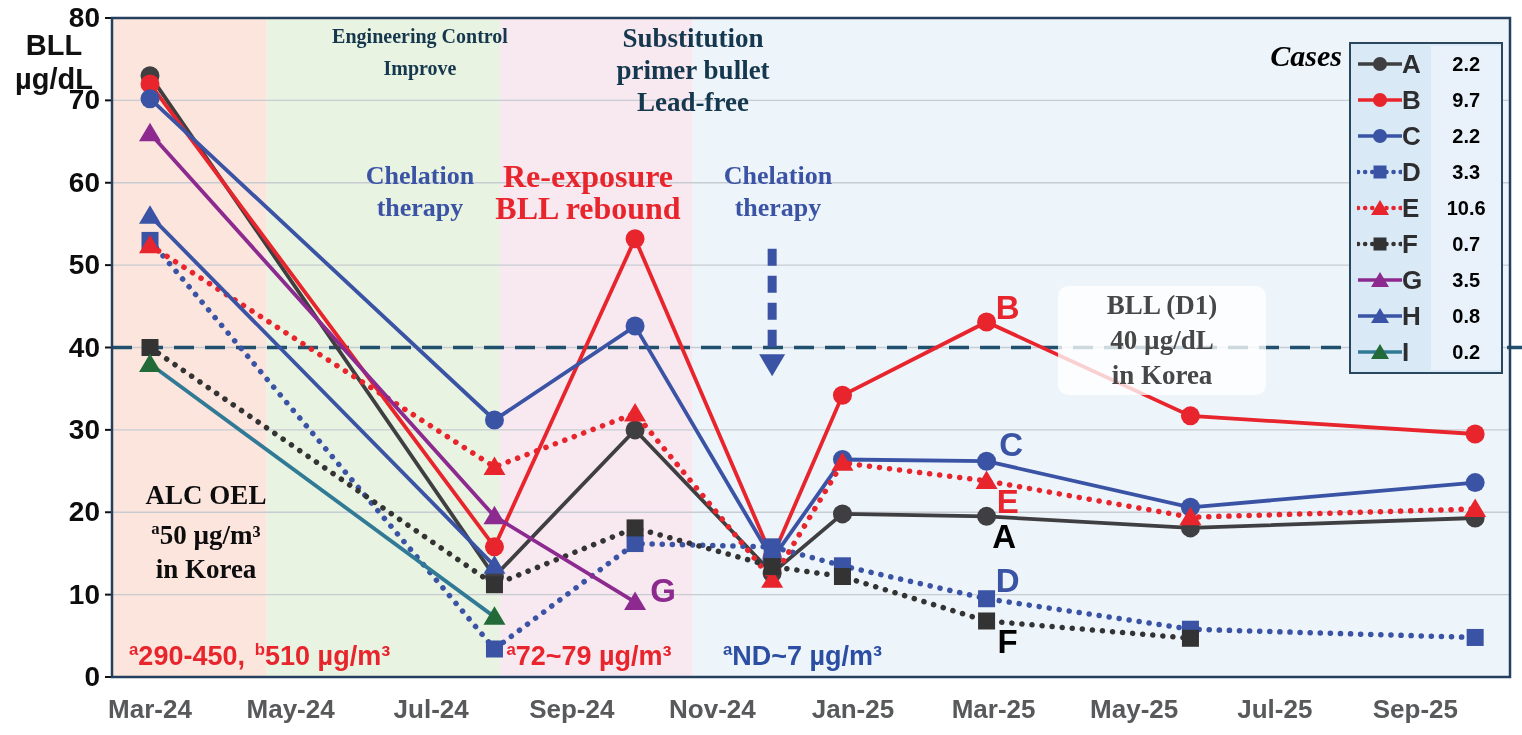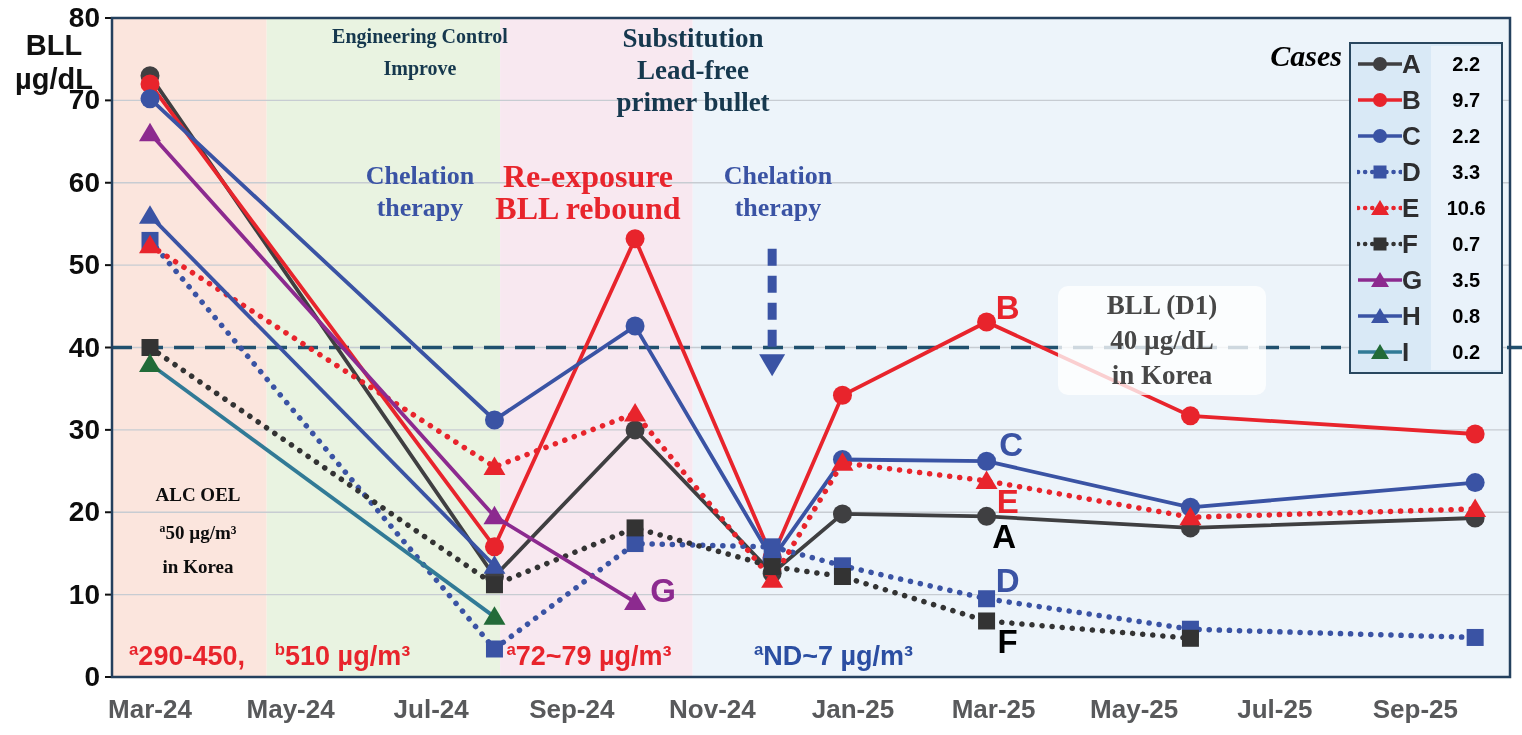--- a/index.html
+++ b/index.html
@@ -175,58 +175,58 @@
     <div>µg/dL</div>
   </div>
 
   <div class="ann serif teal" style="left:250px;top:20px;width:340px;font-size:20px;line-height:32px;">
     <div>Engineering Control</div>
     <div class="ital">Improve</div>
   </div>
 
   <div class="ann serif teal" style="left:558px;top:22px;width:270px;font-size:27px;line-height:32px;">
     <div>Substitution</div>
+    <div class="ital">primer bullet</div>
     <div class="ital">Lead-free</div>
-    <div class="ital">primer bullet</div>
   </div>
 
   <div class="ann serif blue ital" style="left:320px;top:160px;width:200px;font-size:26px;line-height:32px;">
     <div>Chelation</div>
     <div>therapy</div>
   </div>
 
   <div class="ann serif red ital" style="left:468px;top:160px;width:240px;font-size:32px;line-height:32px;">
     <div>Re-exposure</div>
     <div>BLL rebound</div>
   </div>
 
   <div class="ann serif blue ital" style="left:678px;top:160px;width:200px;font-size:26px;line-height:32px;">
     <div>Chelation</div>
     <div>therapy</div>
   </div>
 
-  <div class="ann serif" style="left:114px;top:478px;width:168px;font-size:19px;line-height:34px;color:#0d0d0d;">
+  <div class="ann serif" style="left:122px;top:478px;width:168px;font-size:27px;line-height:34px;color:#0d0d0d;">
     <div class="ital">ALC OEL</div>
     <div><sup class="supsm">a</sup><span>50 µg/m³</span></div>
     <div>in Korea</div>
   </div>
 
   <div class="ann serif bllbox" style="left:1058px;top:286px;width:208px;font-size:27px;line-height:35px;color:#474747;">
     <div><span class="ital">BLL</span><span> (D1)</span></div>
     <div>40 µg/dL</div>
     <div>in Korea</div>
   </div>
 
   <div class="ann sans red botlab" style="left:112px;width:150px;"><sup>a</sup><span>290-450,</span></div>
 
-  <div class="ann sans red botlab" style="left:260px;width:165px;"><sup>b</sup><span>510 µg/m³</span></div>
+  <div class="ann sans red botlab" style="left:240px;width:165px;"><sup>b</sup><span>510 µg/m³</span></div>
 
   <div class="ann sans red botlab" style="left:478px;width:222px;"><sup>a</sup><span>72~79 µg/m³</span></div>
 
-  <div class="ann sans botlab" style="left:731px;width:205px;color:#2b4ea2;"><sup>a</sup><span>ND~7 µg/m³</span></div>
+  <div class="ann sans botlab" style="left:700px;width:205px;color:#2b4ea2;"><sup>a</sup><span>ND~7 µg/m³</span></div>
 
   <div class="casesblk">
     <div class="cases-t">Cases</div>
   </div>
 
   <div id="legend">
       <div class="lrow">
         <svg width="46" height="24">
           <line x1="1" x2="45" y1="12" y2="12" stroke="#3f3f41" stroke-width="3.5"></line>
           <circle cx="23" cy="12" r="7" fill="#3f3f41"></circle>

